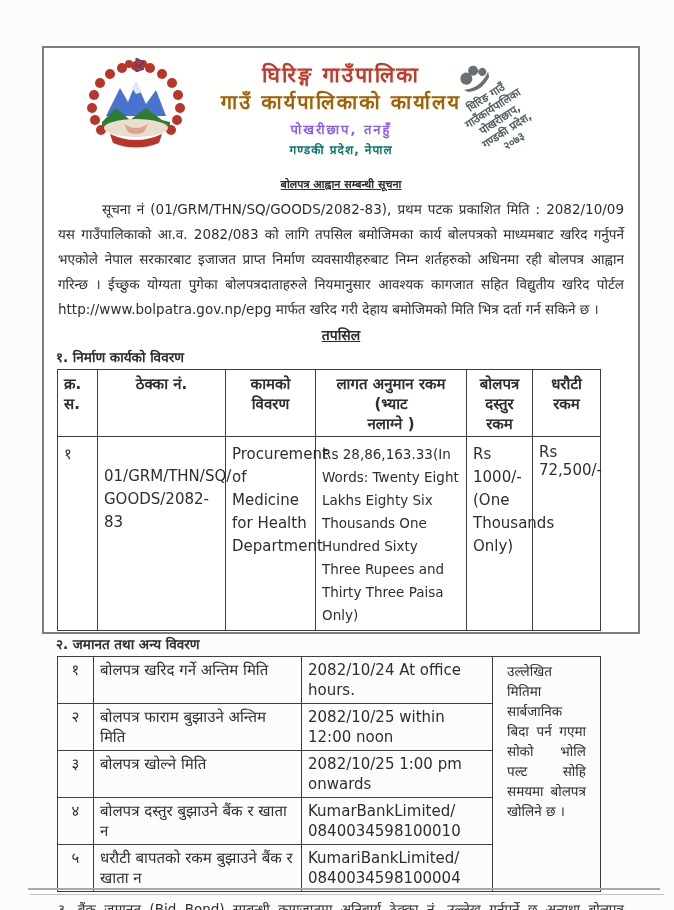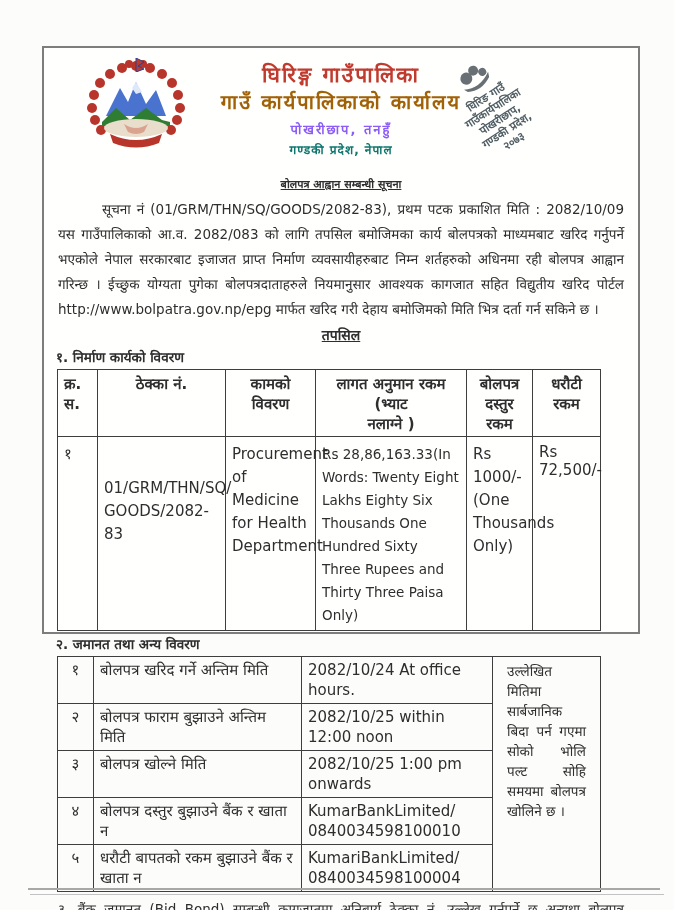--- a/index.html
+++ b/index.html
@@ -149,21 +149,21 @@
       <th>ठेक्का नं.</th>
       <th>कामको विवरण</th>
       <th class="pre">लागत अनुमान रकम (भ्याट
 नलाग्ने )</th>
       <th class="pre">बोलपत्र
 दस्तुर रकम</th>
       <th>धरौटी रकम</th>
     </tr>
     <tr style="height:168px;">
       <td>१</td>
-      <td class="pre contract-cell" style="padding-top:40px;">01/GRM/THN/SQ/
+      <td class="pre contract-cell" style="padding-top:28px;">01/GRM/THN/SQ/
 GOODS/2082-83</td>
       <td class="work-cell">Procurement of Medicine for Health Department</td>
       <td class="cost-cell">Rs 28,86,163.33(In Words: Twenty Eight Lakhs Eighty Six Thousands One Hundred Sixty Three Rupees and Thirty Three Paisa Only)</td>
       <td class="fee-cell">Rs 1000/- (One Thousands Only)</td>
       <td>Rs 72,500/-</td>
     </tr>
   </tbody>
     </table>
 
   <div class="tbl-caption">२. जमानत तथा अन्य विवरण</div>

